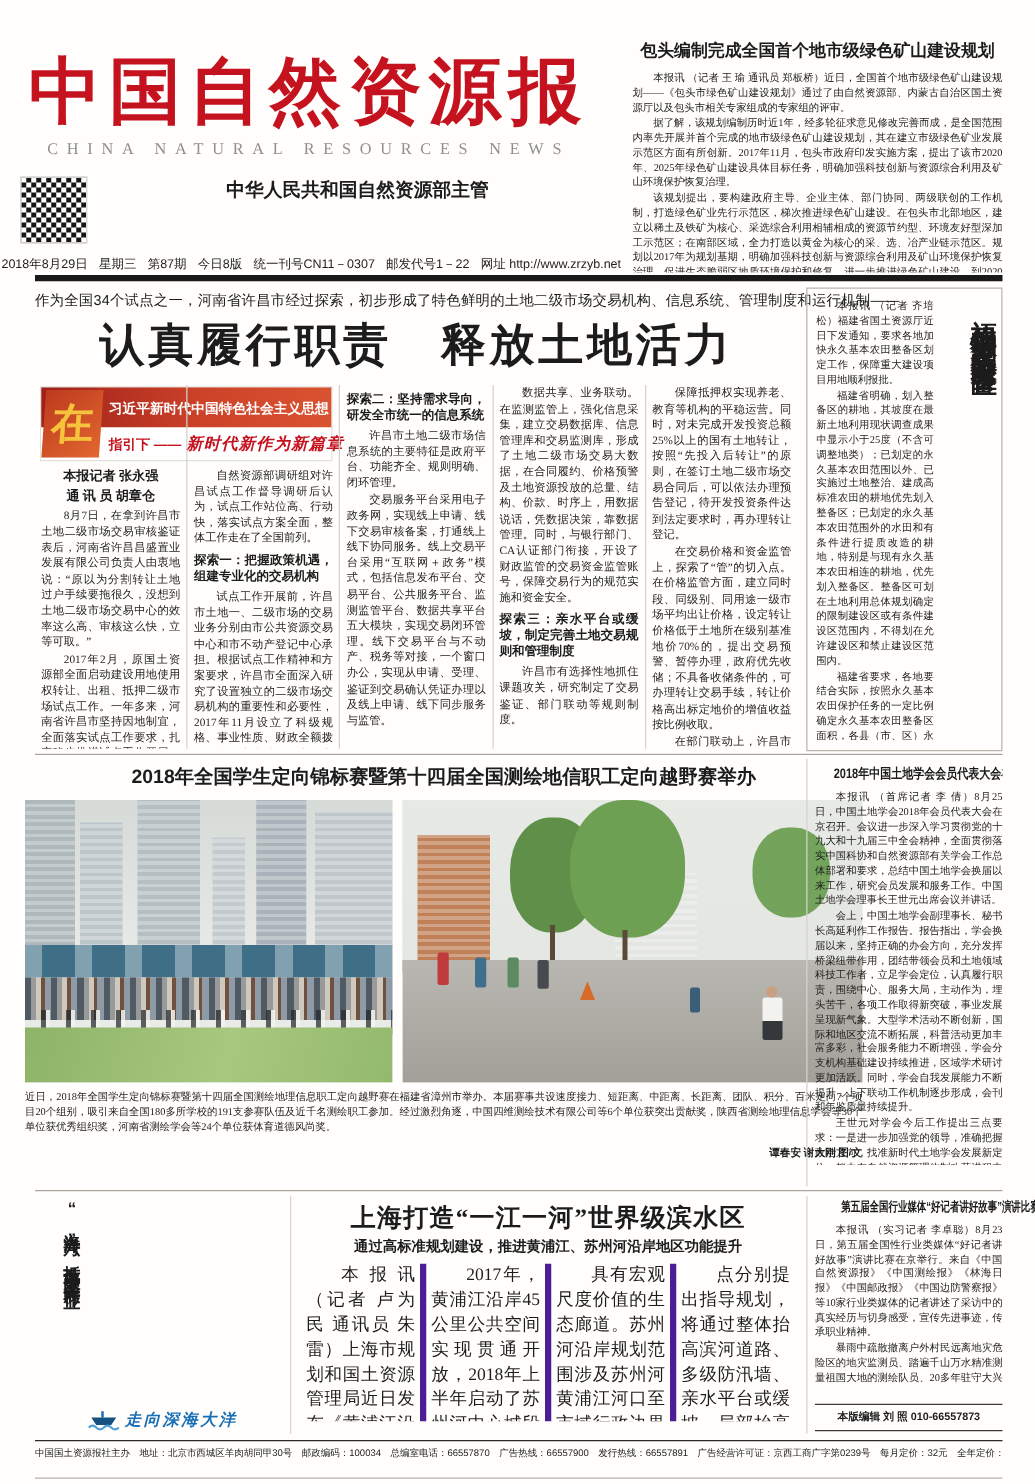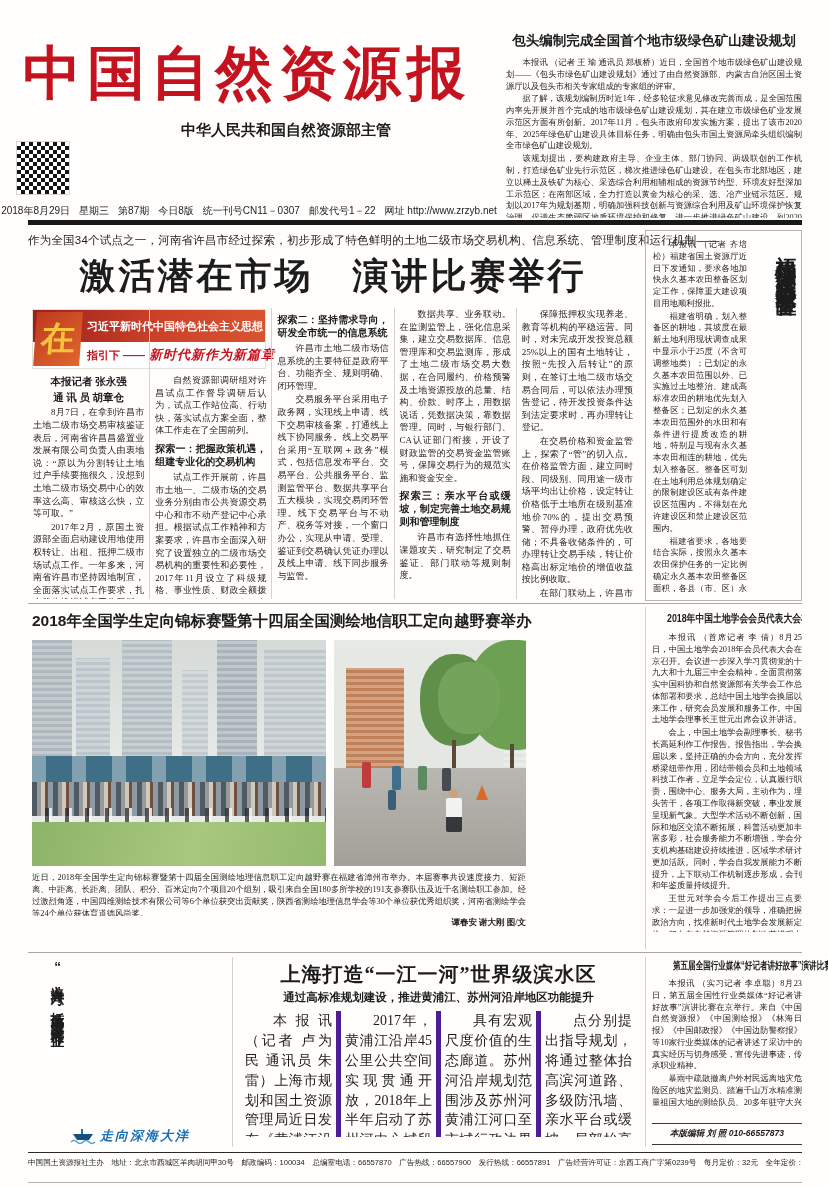--- a/index.html
+++ b/index.html
@@ -59,21 +59,21 @@
   .sb-fujian{position:absolute;left:645px;top:230px;width:157px;height:371px;
              border:1px solid #b8b5ac;box-sizing:border-box;display:flex;padding:8px 4px 8px 7px;}
   .fj-body{flex:1;overflow:hidden;}
   .fj-vtitle{width:46px;margin-left:4px;writing-mode:vertical-rl;text-orientation:upright;
              font-size:21px;font-weight:800;letter-spacing:3px;line-height:1.05;text-align:start;
              font-family:"Liberation Sans","DejaVu Sans",sans-serif;}
   
   .hdiv1{position:absolute;left:28px;top:603px;width:774px;height:1px;background:#a9a69e;}
   .hdiv2{position:absolute;left:28px;top:952px;width:774px;height:1px;background:#a9a69e;}
   
-  .race{position:absolute;left:32px;top:607px;width:494px;height:342px;}
+  .race{position:absolute;left:20px;top:607px;width:670px;height:342px;}
   .race h2{margin:4px 0 8px;text-align:center;font-size:15.5px;font-weight:800;white-space:nowrap;
            font-family:"Liberation Sans","DejaVu Sans",sans-serif;}
   .photos{display:flex;gap:8px;height:226px;}
   .photo{position:relative;overflow:hidden;background:#e2e5e1;}
   .photo-l{width:294px;}
   .photo-r{flex:1;}
   .bldg{position:absolute;background-image:repeating-linear-gradient(0deg,rgba(255,255,255,.28) 0 3px,transparent 3px 6px);}
   .strip{position:absolute;left:0;right:0;top:116px;height:26px;background:#3e6f86;
          background-image:repeating-linear-gradient(90deg,rgba(255,255,255,.35) 0 14px,transparent 14px 40px);}
   .crowd{position:absolute;left:0;right:0;top:142px;height:34px;
@@ -117,61 +117,62 @@
   .sh-col + .sh-col{border-left:5px solid #4c1d95;}
   .sh-col .para{margin:0 0 1px;text-indent:2em;}
   .sb-haojizhe{position:absolute;left:645px;top:957px;width:157px;height:190px;border-left:1px solid #d4d2cb;
                padding-left:6px;box-sizing:border-box;}
   .sb-haojizhe h3{margin:2px 0 5px;text-align:center;font-size:10.5px;font-weight:800;white-space:nowrap;
                   transform:scaleX(.72);transform-origin:center;
                   font-family:"Liberation Sans","DejaVu Sans",sans-serif;}
   .hj-body{height:128px;overflow:hidden;}
   .editor-box{position:absolute;left:6px;right:0;bottom:2px;border-top:1px solid #3a3a3a;border-bottom:1px solid #3a3a3a;
               padding:4px 0;text-align:center;font-weight:700;font-size:8.6px;white-space:nowrap;
-              font-family:"Liberation Sans","DejaVu Sans",sans-serif;font-style:italic;}
+              font-family:"Liberation Sans","DejaVu Sans",sans-serif;}
   
   .footer{position:absolute;left:28px;top:1152px;width:774px;border-top:1.5px solid #2a2a2a;
           border-bottom:1px solid #b5b2aa;padding:5px 0 14px;}
   .footer-line{font-size:7.6px;white-space:nowrap;overflow:hidden;color:#222;
                font-family:"Liberation Sans","DejaVu Sans",sans-serif;}
 </style>
 </head>
 <body>
 
 <div class="page">
 
   <div class="masthead">
     <h1 class="mh-title">中国自然资源报</h1>
+    <div class="mh-en">CHINA NATURAL RESOURCES NEWS</div>
     <div class="qr"></div>
     <div class="mh-supervisor">中华人民共和国自然资源部主管</div>
     <div class="dateline">
       <span>2018年8月29日</span>
       <span>星期三</span>
       <span>第87期</span>
       <span>今日8版</span>
       <span>统一刊号CN11－0307</span>
       <span>邮发代号1－22</span>
       <span>网址 http://www.zrzyb.net</span>
     </div>
   </div>
 
   <div class="art-baotou">
     <h3>包头编制完成全国首个地市级绿色矿山建设规划</h3>
     <div class="smallbody">
         <p class="para">本报讯 （记者 王 瑜 通讯员 郑板桥）近日，全国首个地市级绿色矿山建设规划——《包头市绿色矿山建设规划》通过了由自然资源部、内蒙古自治区国土资源厅以及包头市相关专家组成的专家组的评审。</p>
-        <p class="para">据了解，该规划编制历时近1年，经多轮征求意见修改完善而成，是全国范围内率先开展并首个完成的地市级绿色矿山建设规划，其在建立市级绿色矿业发展示范区方面有所创新。2017年11月，包头市政府印发实施方案，提出了该市2020年、2025年绿色矿山建设具体目标任务，明确由包头市国土资源局牵头组织编制全市绿色矿山建设规划。</p>
+        <p class="para">据了解，该规划编制历时近1年，经多轮征求意见修改完善而成，是全国范围内率先开展并首个完成的地市级绿色矿山建设规划，其在建立市级绿色矿业发展示范区方面有所创新。2017年11月，包头市政府印发实施方案，提出了该市2020年、2025年绿色矿山建设具体目标任务，明确加强科技创新与资源综合利用及矿山环境保护恢复治理。</p>
         <p class="para">该规划提出，要构建政府主导、企业主体、部门协同、两级联创的工作机制，打造绿色矿业先行示范区，梯次推进绿色矿山建设。在包头市北部地区，建立以稀土及铁矿为核心、采选综合利用相辅相成的资源节约型、环境友好型深加工示范区；在南部区域，全力打造以黄金为核心的采、选、冶产业链示范区。规划以2017年为规划基期，明确加强科技创新与资源综合利用及矿山环境保护恢复治理，促进生态脆弱区地质环境保护和修复，进一步推进绿色矿山建设，到2020年完成20个自治区级绿色矿山建设，基本形成绿色矿山格局；到2025年全国实现绿色矿山建设总体目标，实现矿业开发与地质环境保护协调发展；到2035年，在完成绿色矿山建设目标任务的基础上，推进各类绿色矿山新常态建设和特色化经营与精准、优化管理。</p>
       </div>
   </div>
 
   <div class="rule-black"></div>
 
   <div class="lead">
     <div class="kicker">作为全国34个试点之一，河南省许昌市经过探索，初步形成了特色鲜明的土地二级市场交易机构、信息系统、管理制度和运行机制——</div>
-    <div class="lead-headline">激活潜在市场　演讲比赛举行</div>
+    <div class="lead-headline">认真履行职责　释放土地活力</div>
 
     <div class="banner">
       <div class="banner-top">
         <span class="banner-line1">习近平新时代中国特色社会主义思想</span>
       </div>
       <div class="banner-bottom">
         <span class="banner-prefix">指引下 ——</span>
         <span class="banner-script">新时代新作为新篇章</span>
       </div>
       <div class="banner-char">在</div>

